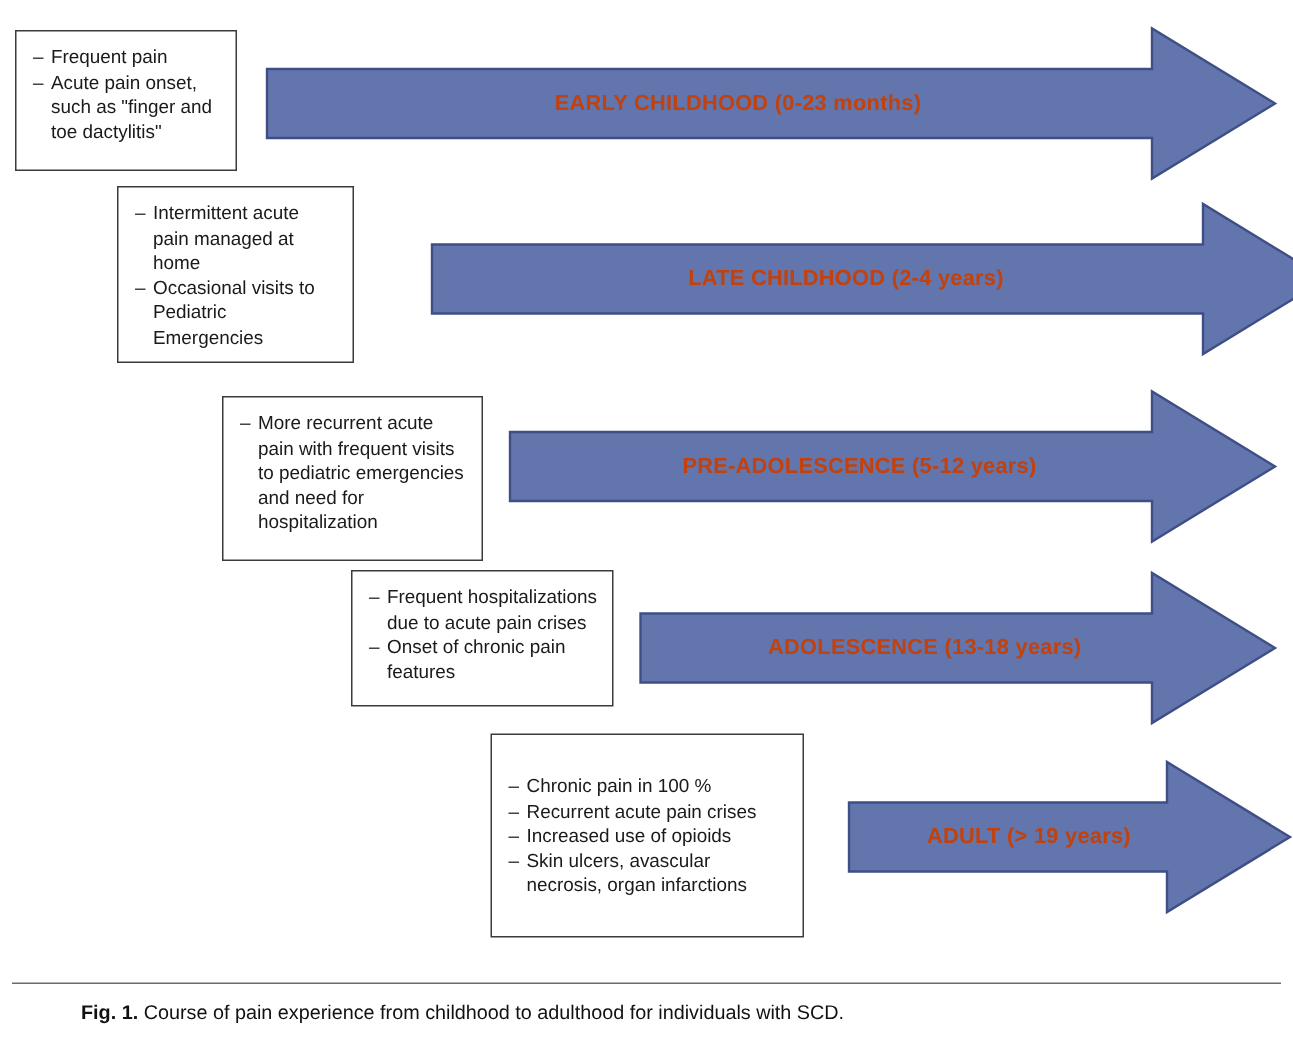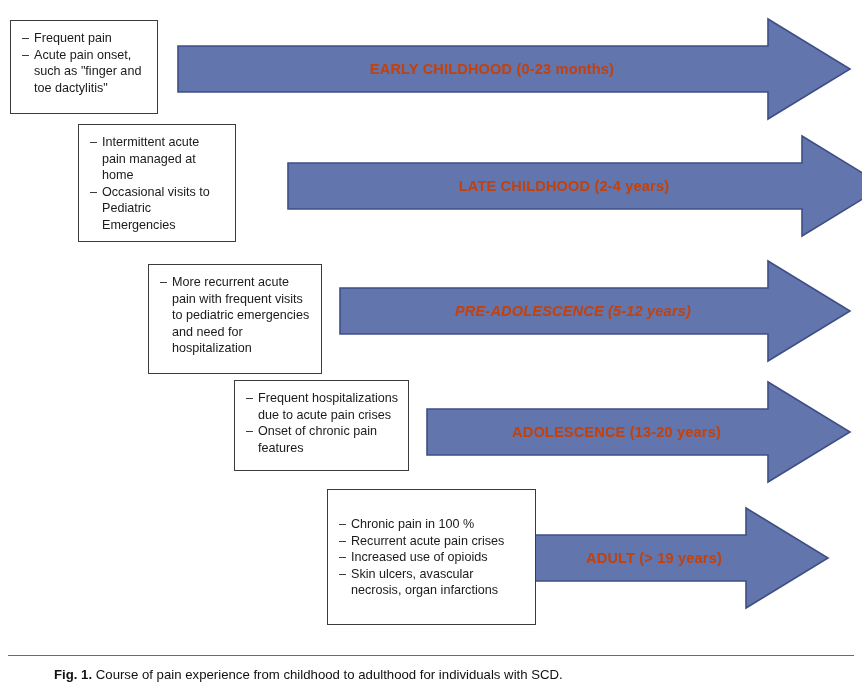--- a/index.html
+++ b/index.html
@@ -159,21 +159,21 @@
         <span class="dash">–</span>
         <span>Intermittent acute pain managed at home</span>
       </li>
       <li>
         <span class="dash">–</span>
         <span>Occasional visits to Pediatric Emergencies</span>
       </li>
     </ul>
   </div>
 
-  <div class="arrow" style="left:340px; top:261px; width:510px; height:100px;font-style:italic;">
+  <div class="arrow" style="left:340px; top:261px; width:510px; height:100px;">
     <svg viewBox="0 0 510 100" preserveAspectRatio="none">
       <polygon points="0,27 428,27 428,0 510,50 428,100 428,73 0,73" fill="#6275ad" stroke="#3f4f86" stroke-width="1.6"></polygon>
     </svg>
     <div class="arrow-label">
       <span class="arrow-label-inner">
         <span>PRE-ADOLESCENCE </span>
         <span class="paren">(5-12 years)</span>
       </span>
     </div>
   </div>
@@ -187,39 +187,39 @@
     </ul>
   </div>
 
   <div class="arrow" style="left:427px; top:382px; width:423px; height:100px;">
     <svg viewBox="0 0 423 100" preserveAspectRatio="none">
       <polygon points="0,27 341,27 341,0 423,50 341,100 341,73 0,73" fill="#6275ad" stroke="#3f4f86" stroke-width="1.6"></polygon>
     </svg>
     <div class="arrow-label">
       <span class="arrow-label-inner">
         <span>ADOLESCENCE </span>
-        <span class="paren">(13-20 years)</span>
+        <span class="paren">(13-18 years)</span>
       </span>
     </div>
   </div>
 
   <div class="box" style="left:234px; top:380px; width:175px; height:91px;">
     <ul>
       <li>
         <span class="dash">–</span>
         <span>Frequent hospitalizations due to acute pain crises</span>
       </li>
       <li>
         <span class="dash">–</span>
         <span>Onset of chronic pain features</span>
       </li>
     </ul>
   </div>
 
-  <div class="arrow" style="left:524px; top:508px; width:294px; height:100px;padding-left:10px;">
+  <div class="arrow" style="left:556px; top:508px; width:294px; height:100px;padding-left:10px;">
     <svg viewBox="0 0 294 100" preserveAspectRatio="none">
       <polygon points="0,27 212,27 212,0 294,50 212,100 212,73 0,73" fill="#6275ad" stroke="#3f4f86" stroke-width="1.6"></polygon>
     </svg>
     <div class="arrow-label">
       <span class="arrow-label-inner">
         <span>ADULT </span>
         <span class="paren">(&gt; 19 years)</span>
       </span>
     </div>
   </div>

